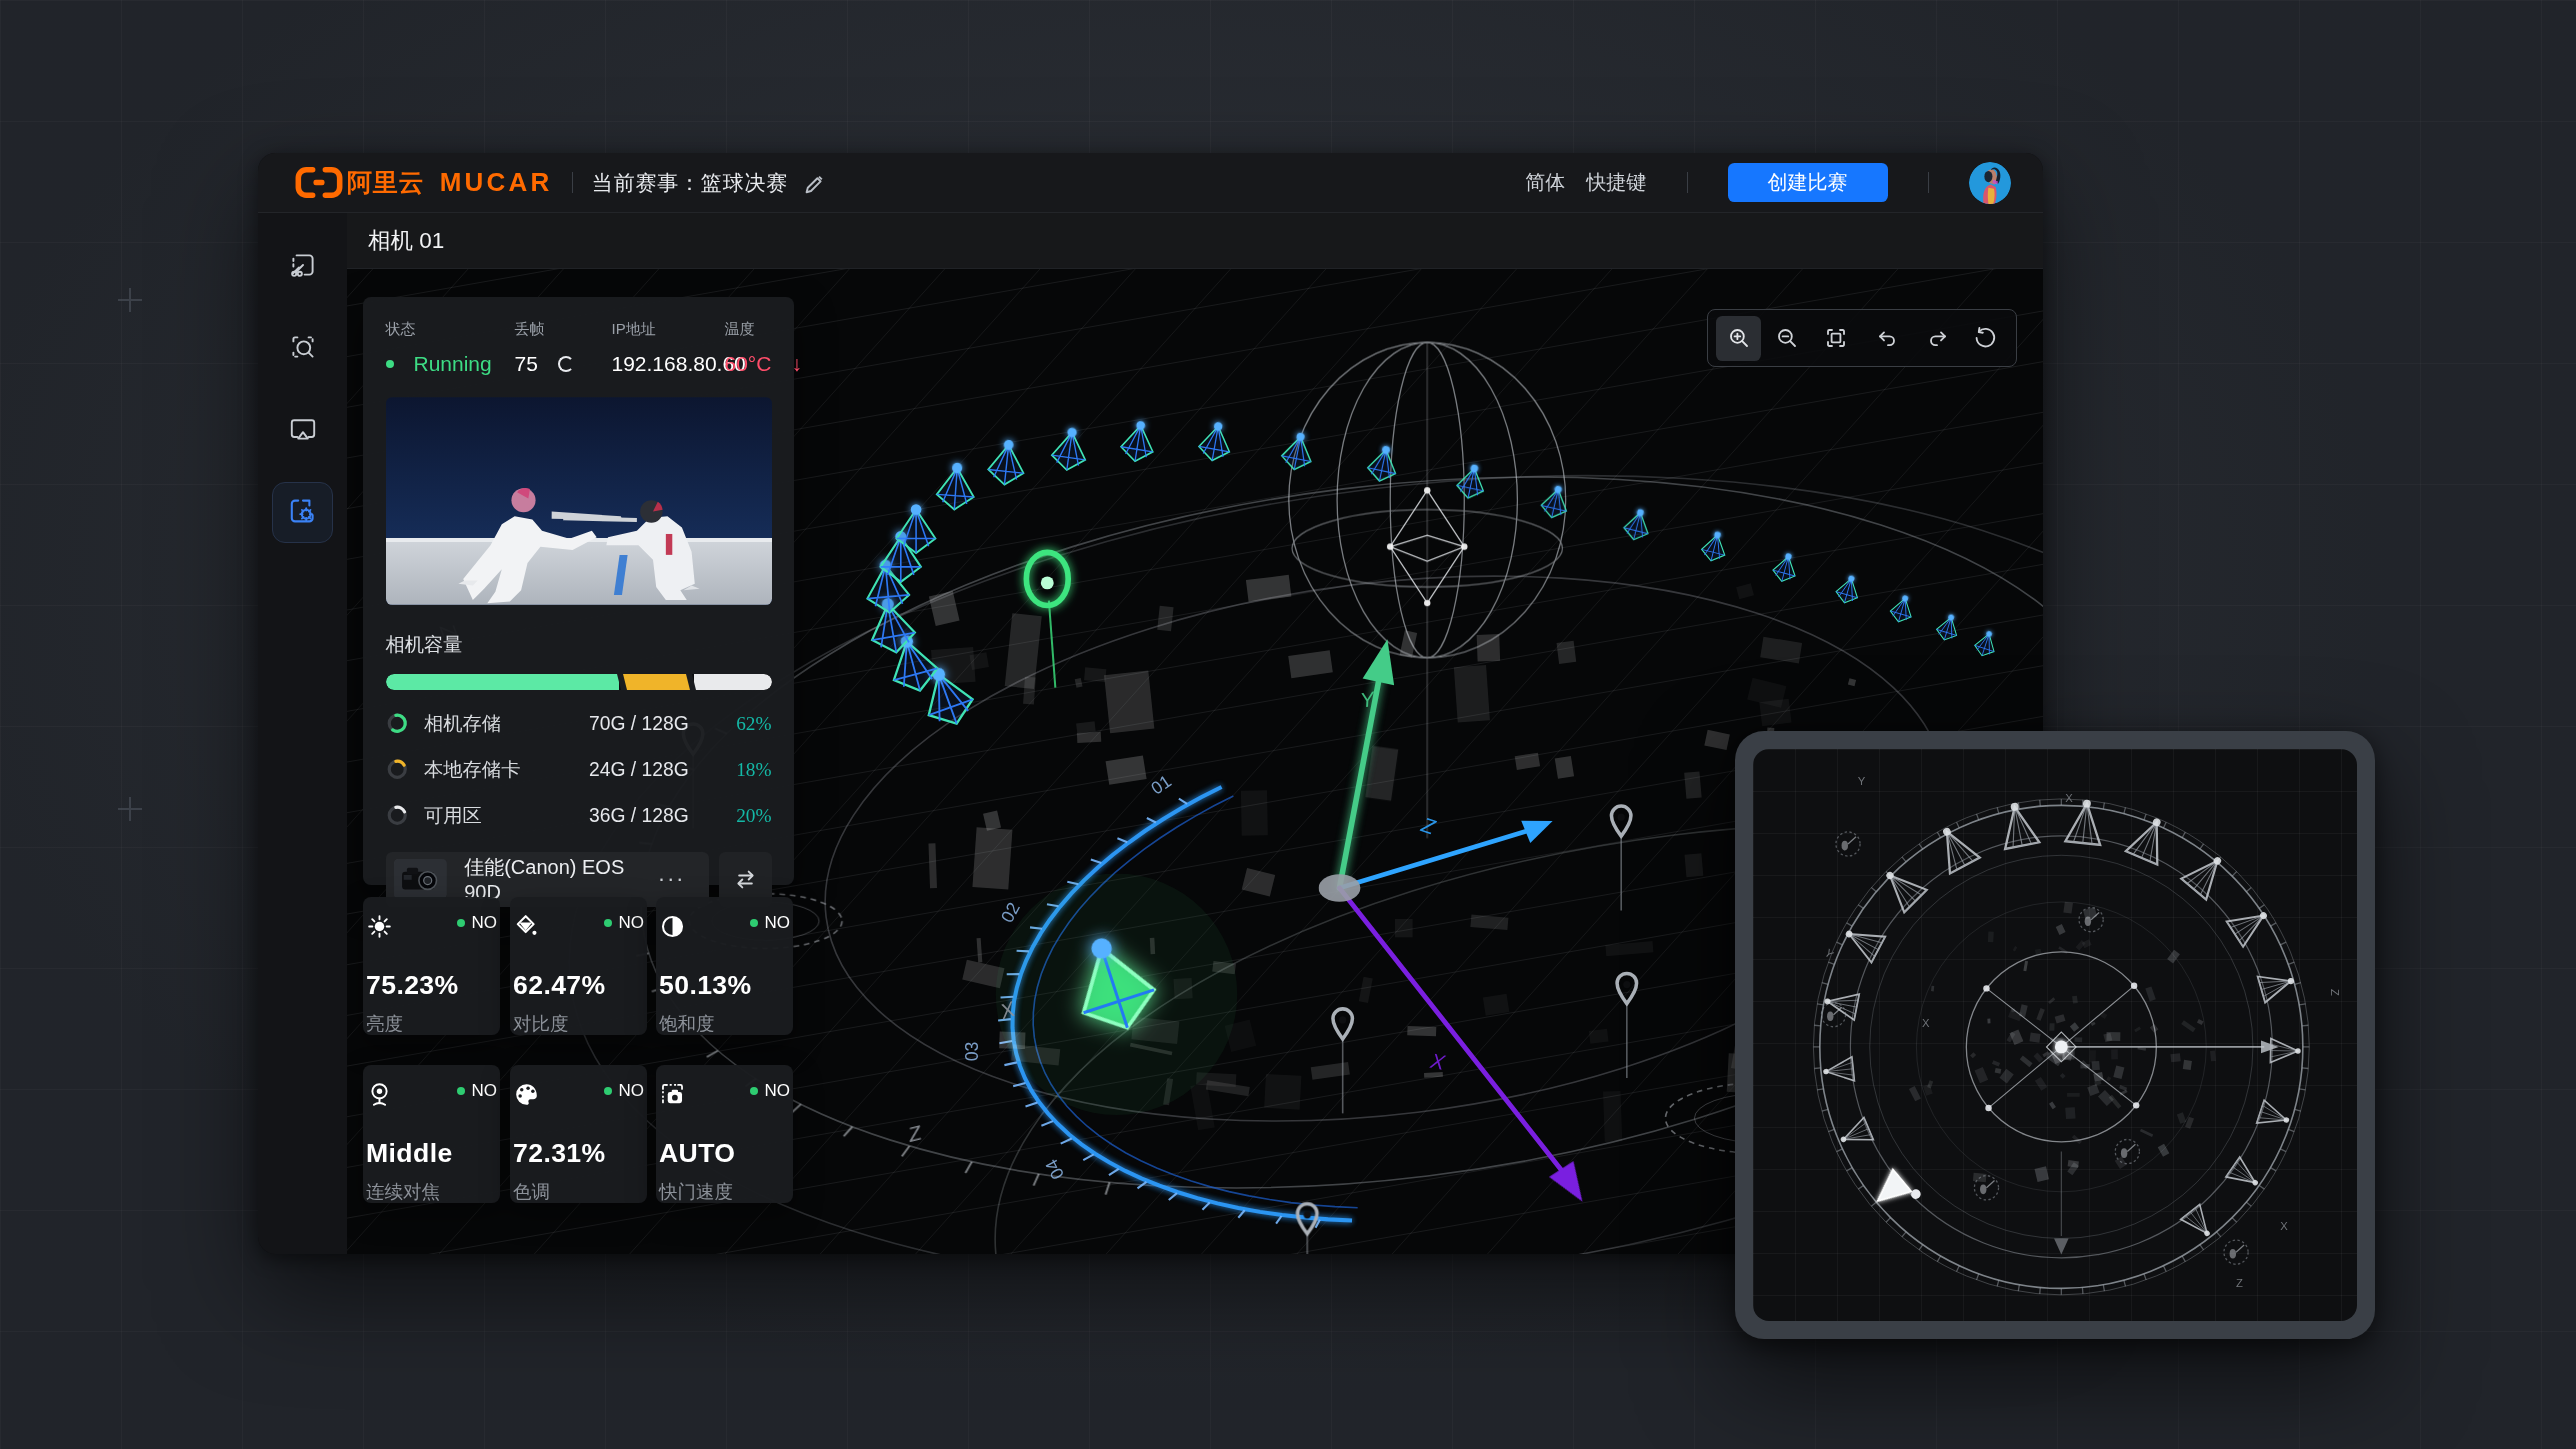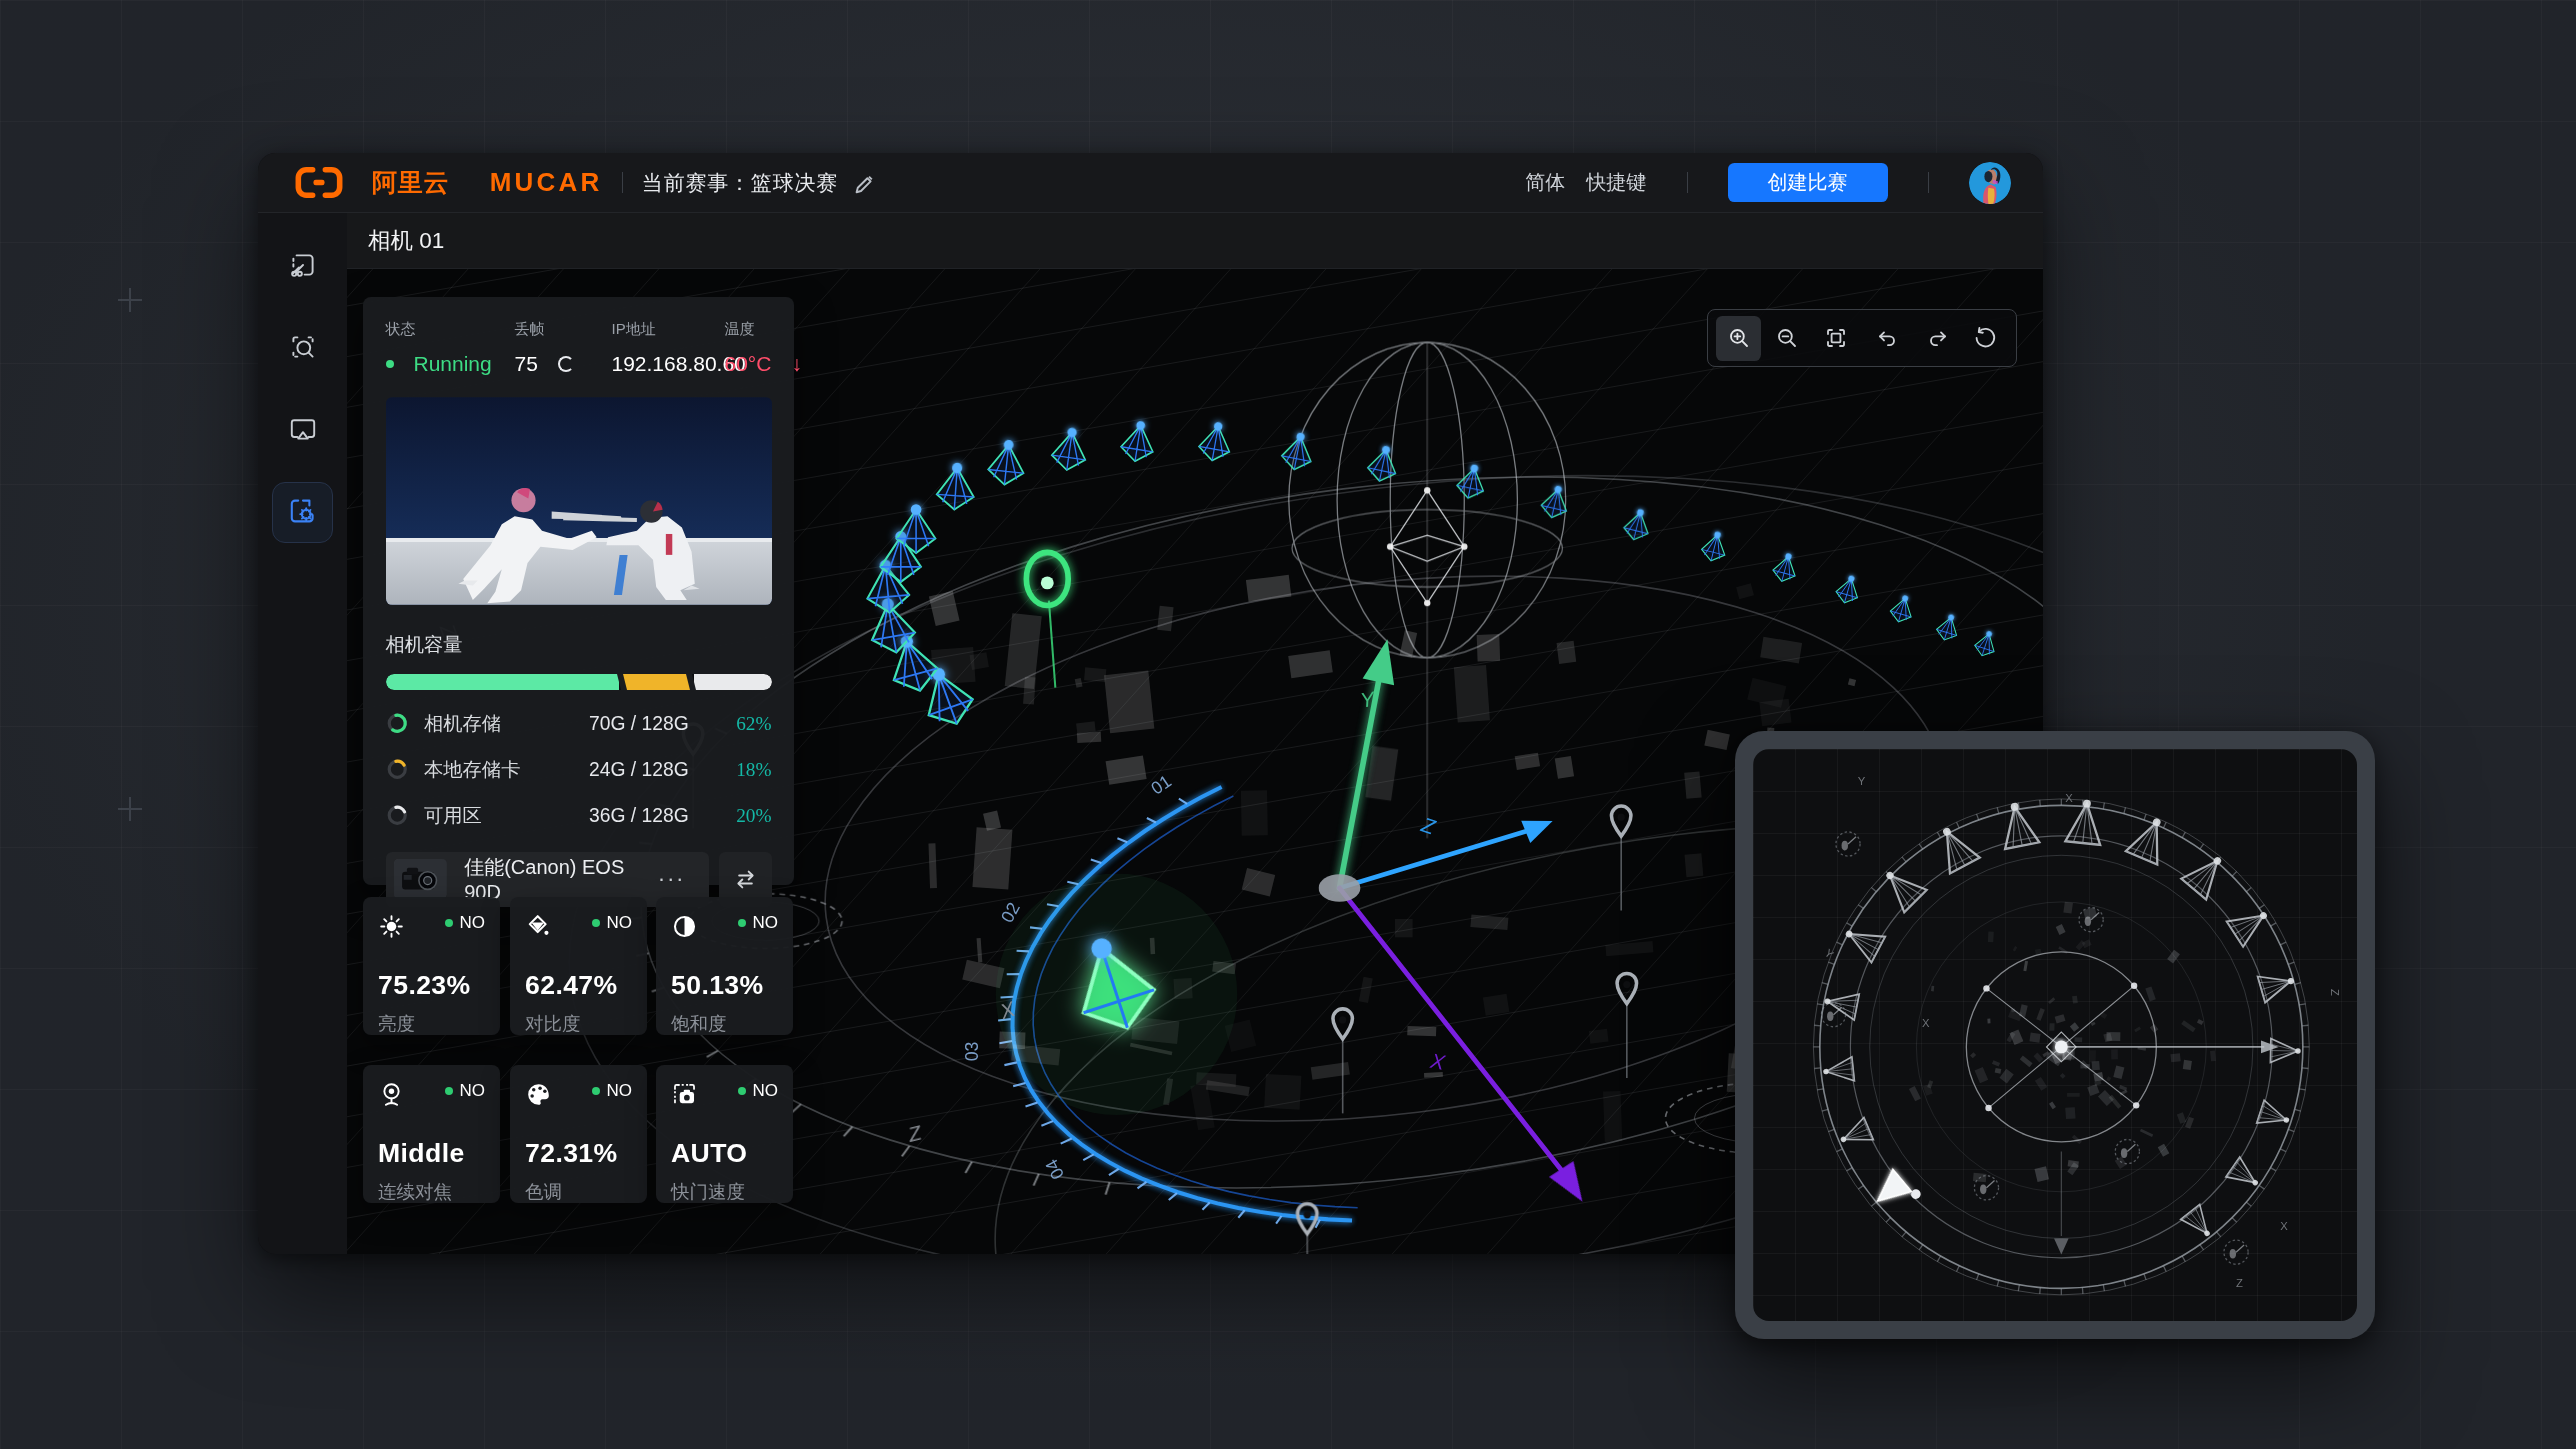--- a/index.html
+++ b/index.html
@@ -15,21 +15,21 @@
   .plus-mark{position:absolute;width:24px;height:24px;opacity:.65;}
   .plus-mark:before,.plus-mark:after{content:"";position:absolute;background:#4a505a;}
   .plus-mark:before{left:11.3px;top:0;width:1.6px;height:24px;}
   .plus-mark:after{top:11.3px;left:0;height:1.6px;width:24px;}
 
   
   .window{position:absolute;left:258px;top:153px;width:1785px;height:1101px;border-radius:17.7px;
     background:#0e0f11;box-shadow:0 40px 97px rgba(0,0,0,.55),0 4.8px 19.3px rgba(0,0,0,.45);overflow:hidden;}
   .titlebar{position:absolute;left:0;top:0;right:0;height:60px;background:#17181b;display:flex;align-items:center;
     border-bottom:0.8px solid #232529;padding:0 32px 0 37px;}
-  .brand{display:flex;align-items:center;gap:29px;}
+  .brand{display:flex;align-items:center;gap:4px;}
   .brand-cn{color:#ff6a00;font-size:25px;font-weight:bold;letter-spacing:0.8px;}
   .brand-en{color:#ff6a00;font-size:26px;font-weight:bold;letter-spacing:3.2px;margin-left:11.3px;}
   .v-div{width:0.8px;height:21px;background:#3a3e45;margin:0 19.3px;}
   .event-label{color:#e8eaee;font-size:21px;letter-spacing:0.8px;}
   .icon-btn{display:inline-flex;align-items:center;justify-content:center;background:none;border:none;cursor:pointer;padding:0;}
   .tb-right{margin-left:auto;display:flex;align-items:center;gap:21px;}
   .tb-link{color:#cfd3d9;font-size:20px;background:none;border:none;cursor:pointer;padding:0;}
   .create-btn{background:#1677ff;color:#fff;font-size:20px;border:none;border-radius:6.4px;
     height:39px;padding:0 40px;cursor:pointer;}
   .avatar{width:42px;height:42px;border-radius:50%;overflow:hidden;flex:0 0 auto;cursor:pointer;border:none;padding:0;background:none;}
@@ -71,21 +71,21 @@
   .cap-pct{color:#14b8a6;font-size:19.3px;margin-left:auto;font-family:Liberation Serif, serif;}
   .device-row{margin-top:24px;display:flex;align-items:center;height:55px;}
   .device-main{flex:1;height:55px;background:#232528;border-radius:6.4px;display:flex;align-items:center;padding:0 17.7px 0 8px;cursor:pointer;}
   .thumb{width:53px;height:40px;border-radius:4.8px;overflow:hidden;flex:0 0 auto;position:relative;background:linear-gradient(135deg,#3a3d42,#141518);}
   .device-name{color:#eceef1;font-size:20px;margin-left:17.7px;}
   .more-btn{margin-left:auto;color:#c9cdd3;font-size:22.5px;letter-spacing:1.6px;background:none;border:none;cursor:pointer;}
   .swap-btn{width:53px;height:55px;margin-left:9.7px;background:#202225;border-radius:6.4px;border:none;cursor:pointer;
     display:flex;align-items:center;justify-content:center;}
 
   
-  .tile{position:absolute;width:137px;height:138px;background:rgba(26,28,31,.96);border-radius:8px;padding:16px 15px;cursor:pointer;
+  .tile{position:absolute;width:137px;height:138px;background:rgba(26,28,31,.96);border-radius:8px;padding:16px 3px;cursor:pointer;
     box-shadow:0 11.3px 29px rgba(0,0,0,.4);}
   .tile-top{display:flex;align-items:flex-start;}
   .tile-badge{margin-left:auto;display:flex;align-items:center;gap:6.4px;color:#fff;font-size:17px;}
   .tile-value{color:#fff;font-size:26.6px;font-weight:bold;margin-top:27px;letter-spacing:0.4px;}
   .tile-label{color:#8c9199;font-size:18.5px;margin-top:9.7px;}
 
   
   .vp-toolbar{position:absolute;right:26px;top:40px;width:310px;height:58px;border:0.8px solid #3a3e44;background:rgba(10,11,13,.9);
     border-radius:8px;display:flex;align-items:center;padding:0 8px;gap:3.2px;}
   .vp-btn{width:47px;height:45px;border-radius:6.4px;background:none;border:none;cursor:pointer;display:flex;align-items:center;justify-content:center;}

